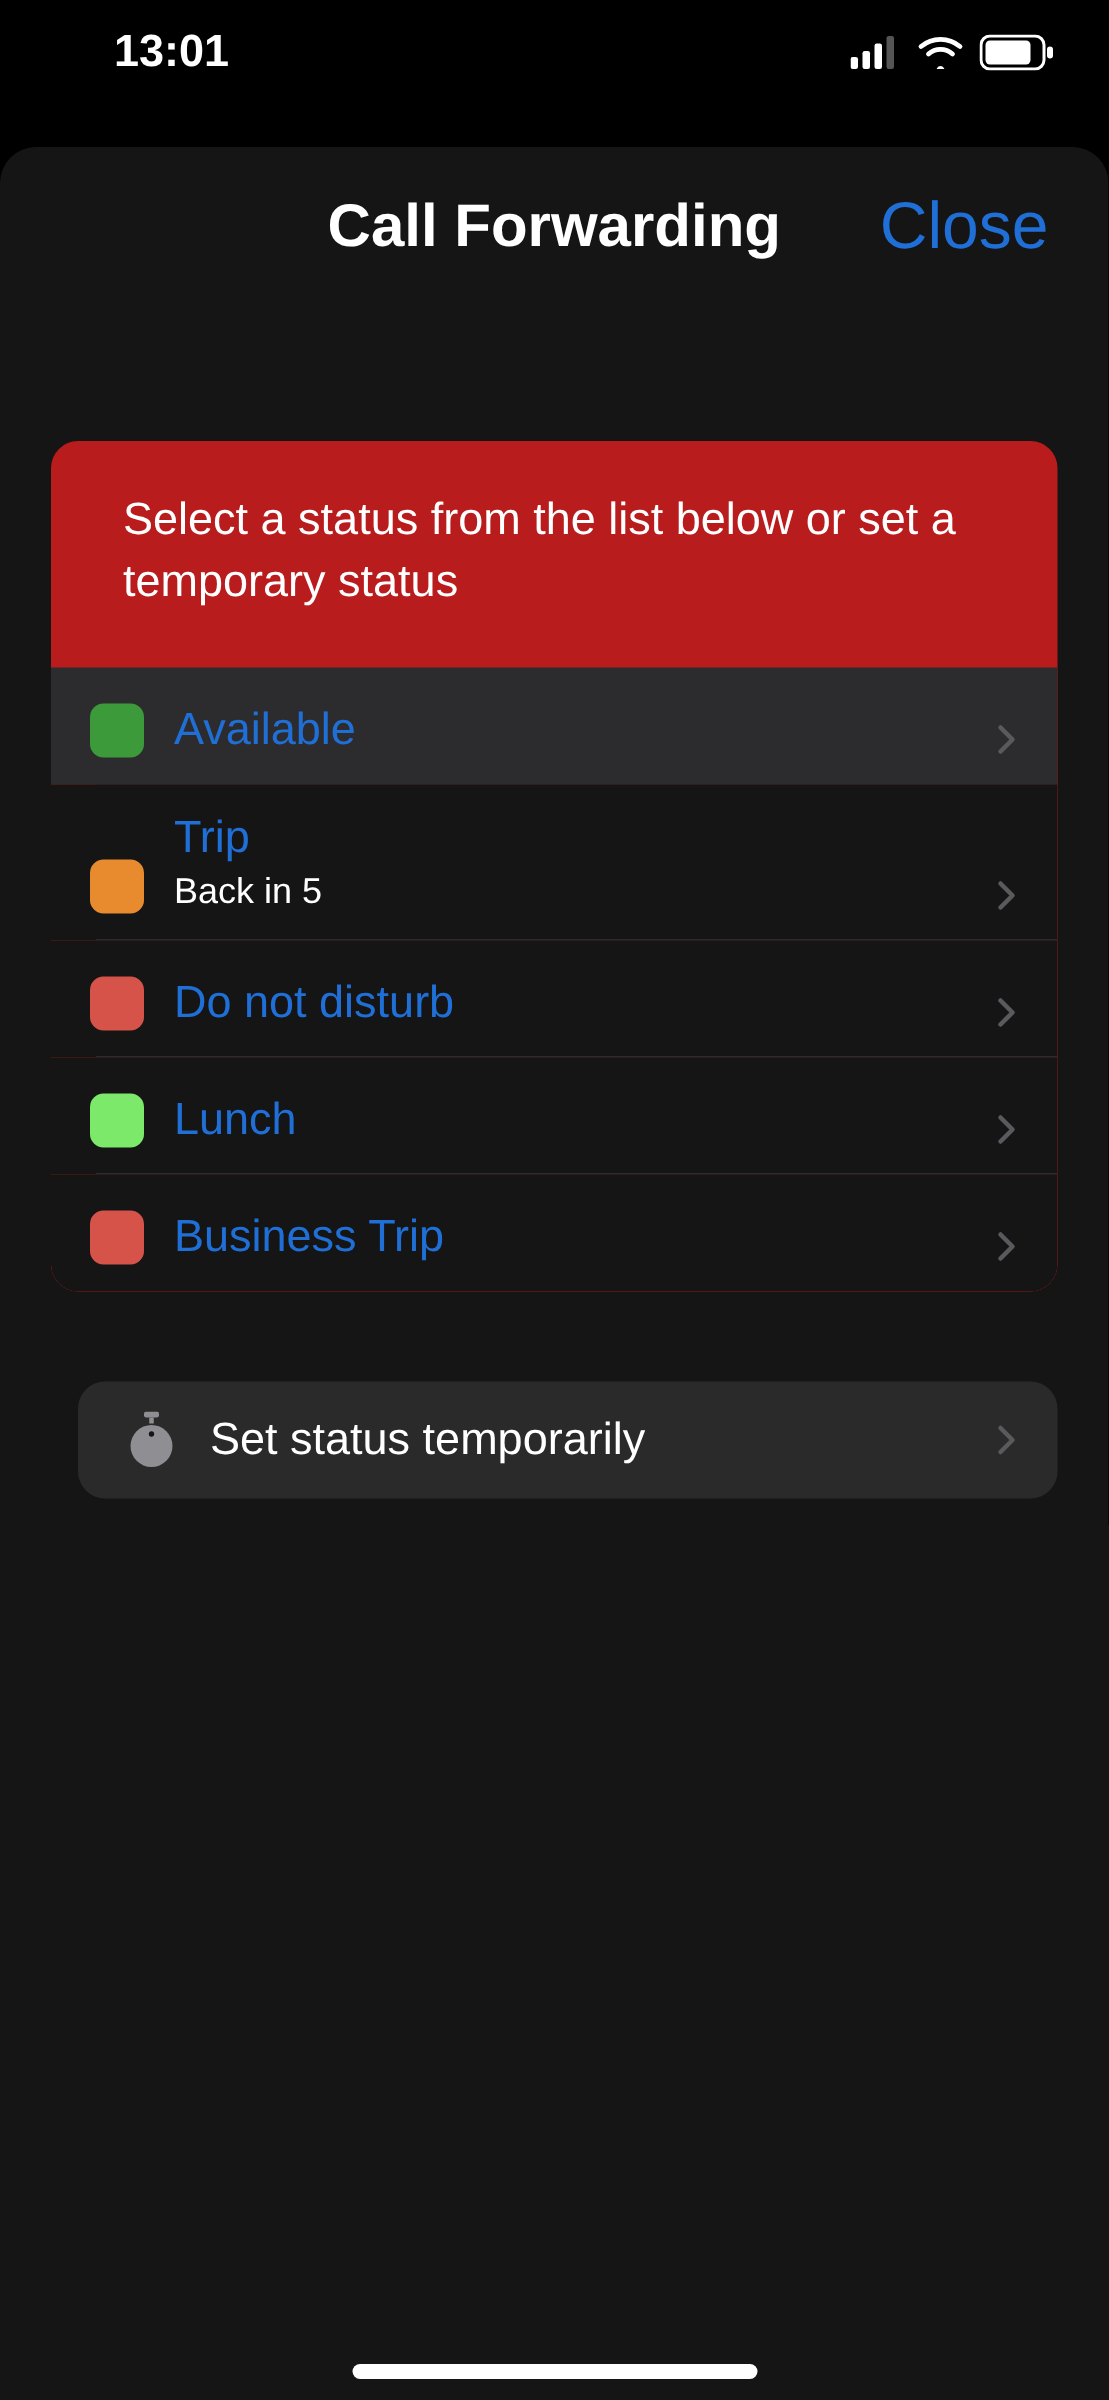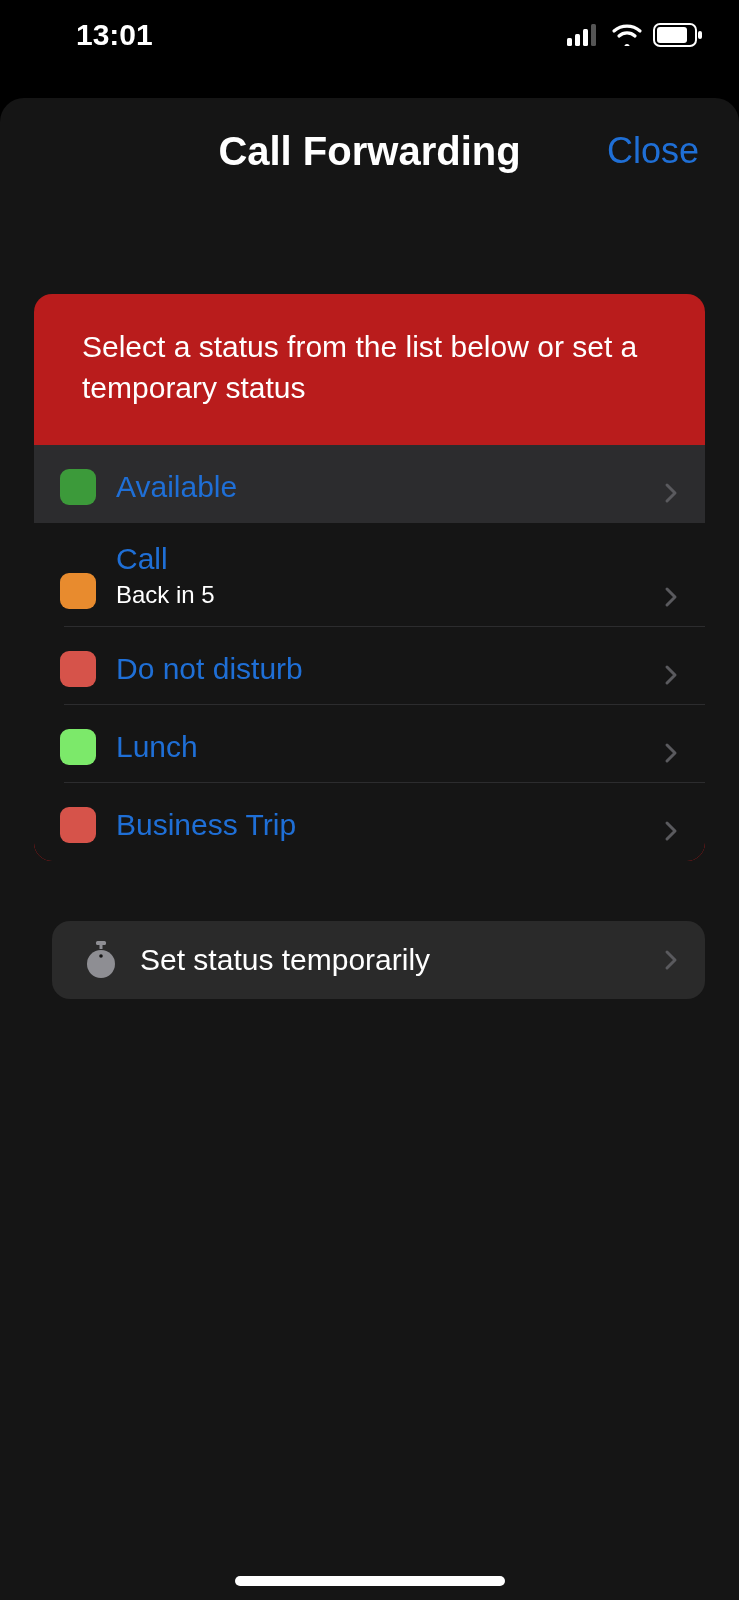--- a/index.html
+++ b/index.html
@@ -55,21 +55,21 @@
   .sheet-title {
     font-size: 40px;
     font-weight: 600;
     color: #fff;
   }
   .sheet-close {
     position: absolute;
     right: 40px;
     top: 50%;
     transform: translateY(-50%);
-    font-size: 36px;
+    font-size: 44px;
     color: #1f6fd6;
     cursor: pointer;
   }
 
   
   .section-card {
     margin: 90px 34px 0 34px;
     background: #b91c1c;
     border-radius: 18px;
     overflow: hidden;
@@ -216,21 +216,21 @@
             <div class="row-label">Available</div>
           </div>
           <span class="chevron"><svg width="24" height="24" viewBox="0 0 24 24">
               <path d="M8 4 L16 12 L8 20" stroke="#5a5a5e" stroke-width="3" fill="none" stroke-linecap="round" stroke-linejoin="round"></path>
             </svg></span>
           <div class="divider"></div>
         </div>
         <div class="row">
           <div class="swatch" style="background: rgb(232, 139, 46);"></div>
           <div class="row-text">
-            <div class="row-label">Call</div>
+            <div class="row-label">Trip</div>
             <div class="row-sublabel">Back in 5</div>
           </div>
           <span class="chevron"><svg width="24" height="24" viewBox="0 0 24 24">
               <path d="M8 4 L16 12 L8 20" stroke="#5a5a5e" stroke-width="3" fill="none" stroke-linecap="round" stroke-linejoin="round"></path>
             </svg></span>
           <div class="divider"></div>
         </div>
         <div class="row">
           <div class="swatch" style="background: rgb(214, 83, 74);"></div>
           <div class="row-text">

